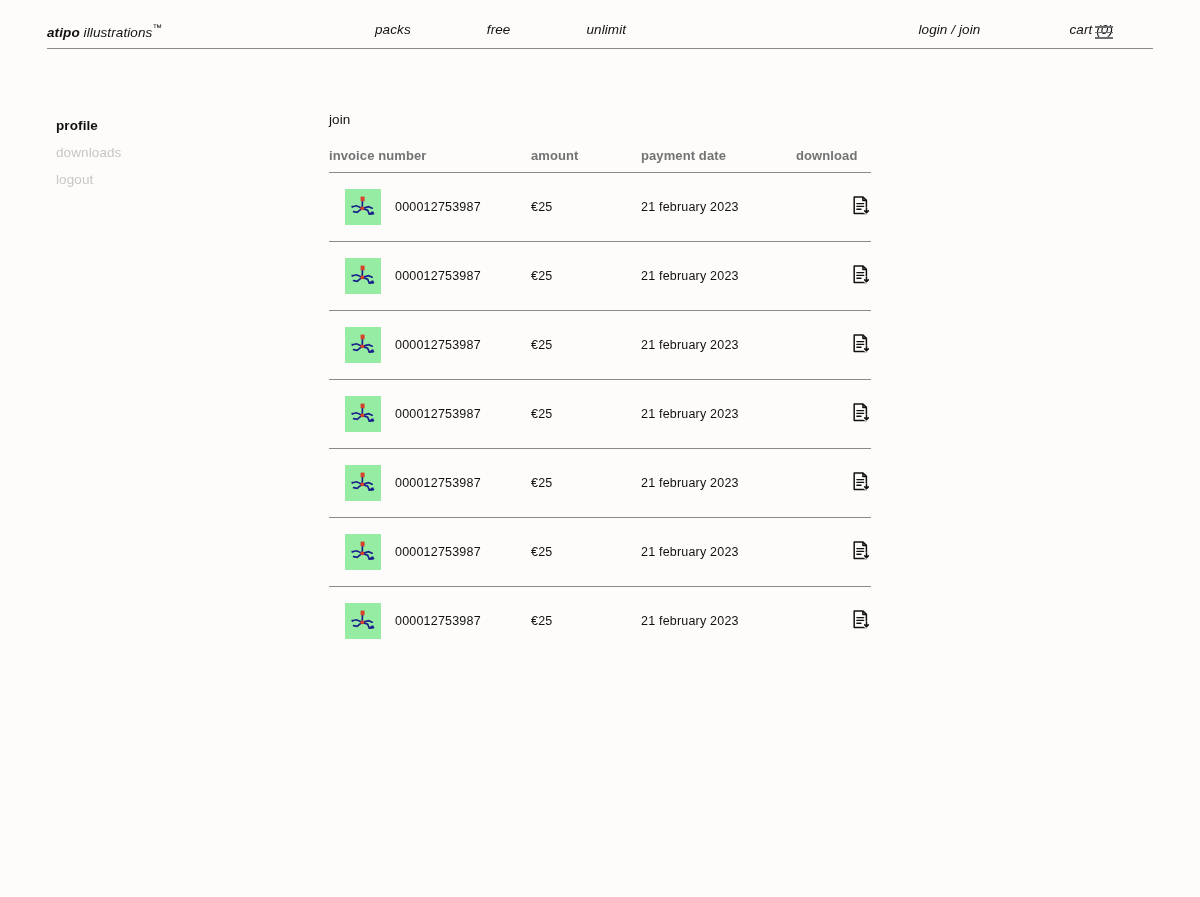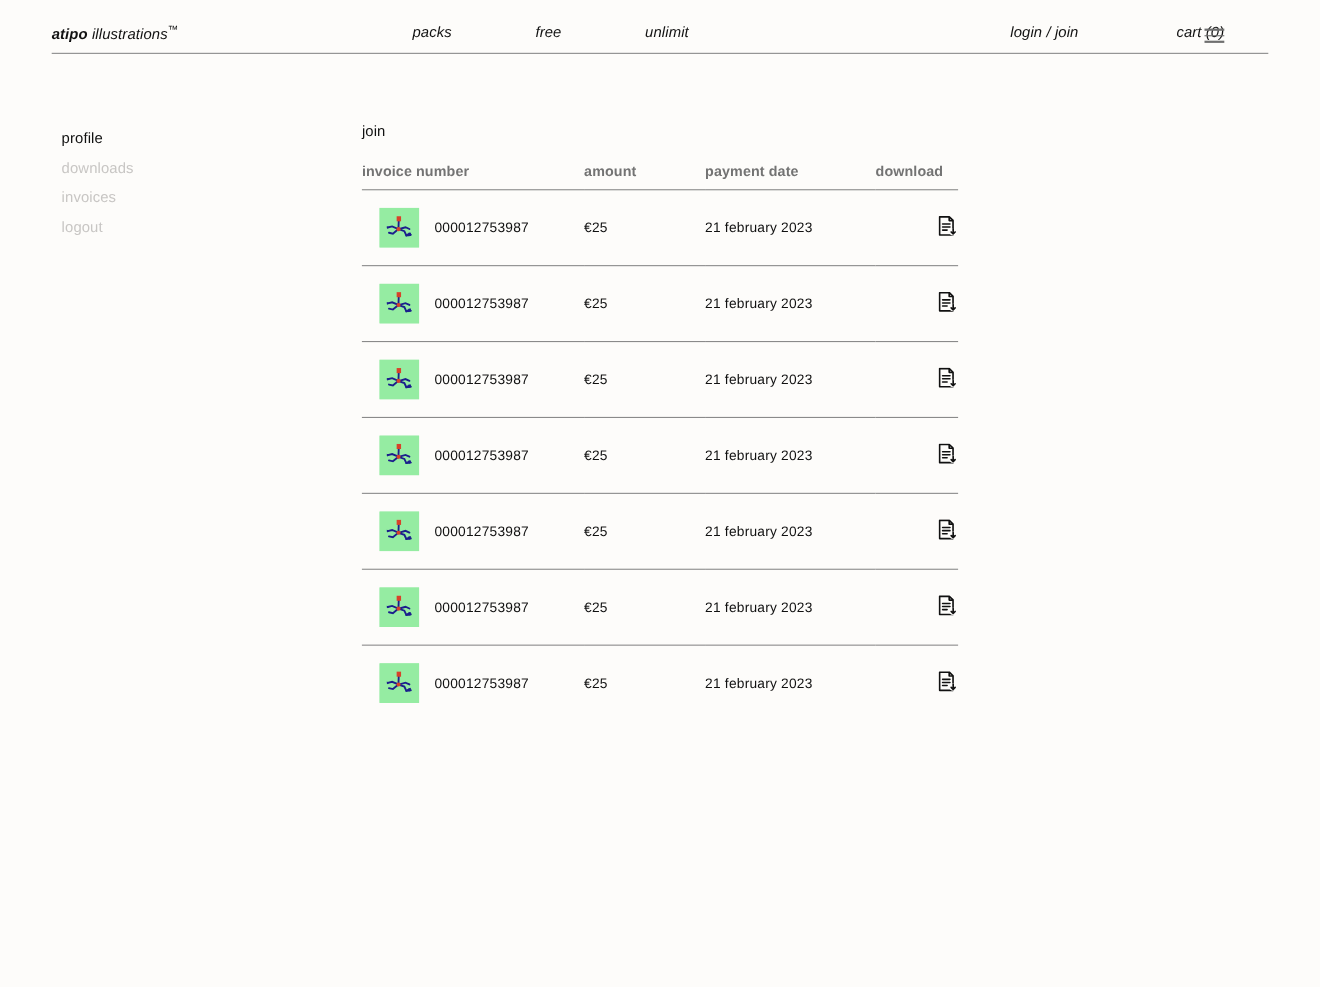--- a/index.html
+++ b/index.html
@@ -90,21 +90,21 @@
   .side-item {
     display: block;
     font-size: 13.5px;
     line-height: 27px;
     text-decoration: none;
     letter-spacing: .1px;
     color: #c8c6c4;
   }
   .side-item.active {
     color: #111;
-    font-weight: 400;
+    font-weight: 700;
   }
 
   
   .main {
     position: absolute;
     left: 329px;
     top: 112px;
     width: 542px;
   }
 
@@ -194,21 +194,20 @@
       <i></i>
       <i></i>
       <i></i>
     </div>
   </div>
 </div>
 
 <nav class="sidebar">
   <a href="#" class="side-item active">profile</a>
   <a href="#" class="side-item">downloads</a>
-  <a href="#" class="side-item">invoices</a>
   <a href="#" class="side-item">logout</a>
 </nav>
 
 <main class="main">
 
   <div class="panel-title">join</div>
 
   <table class="invoices">
     <colgroup>
       <col class="c-invoice">

